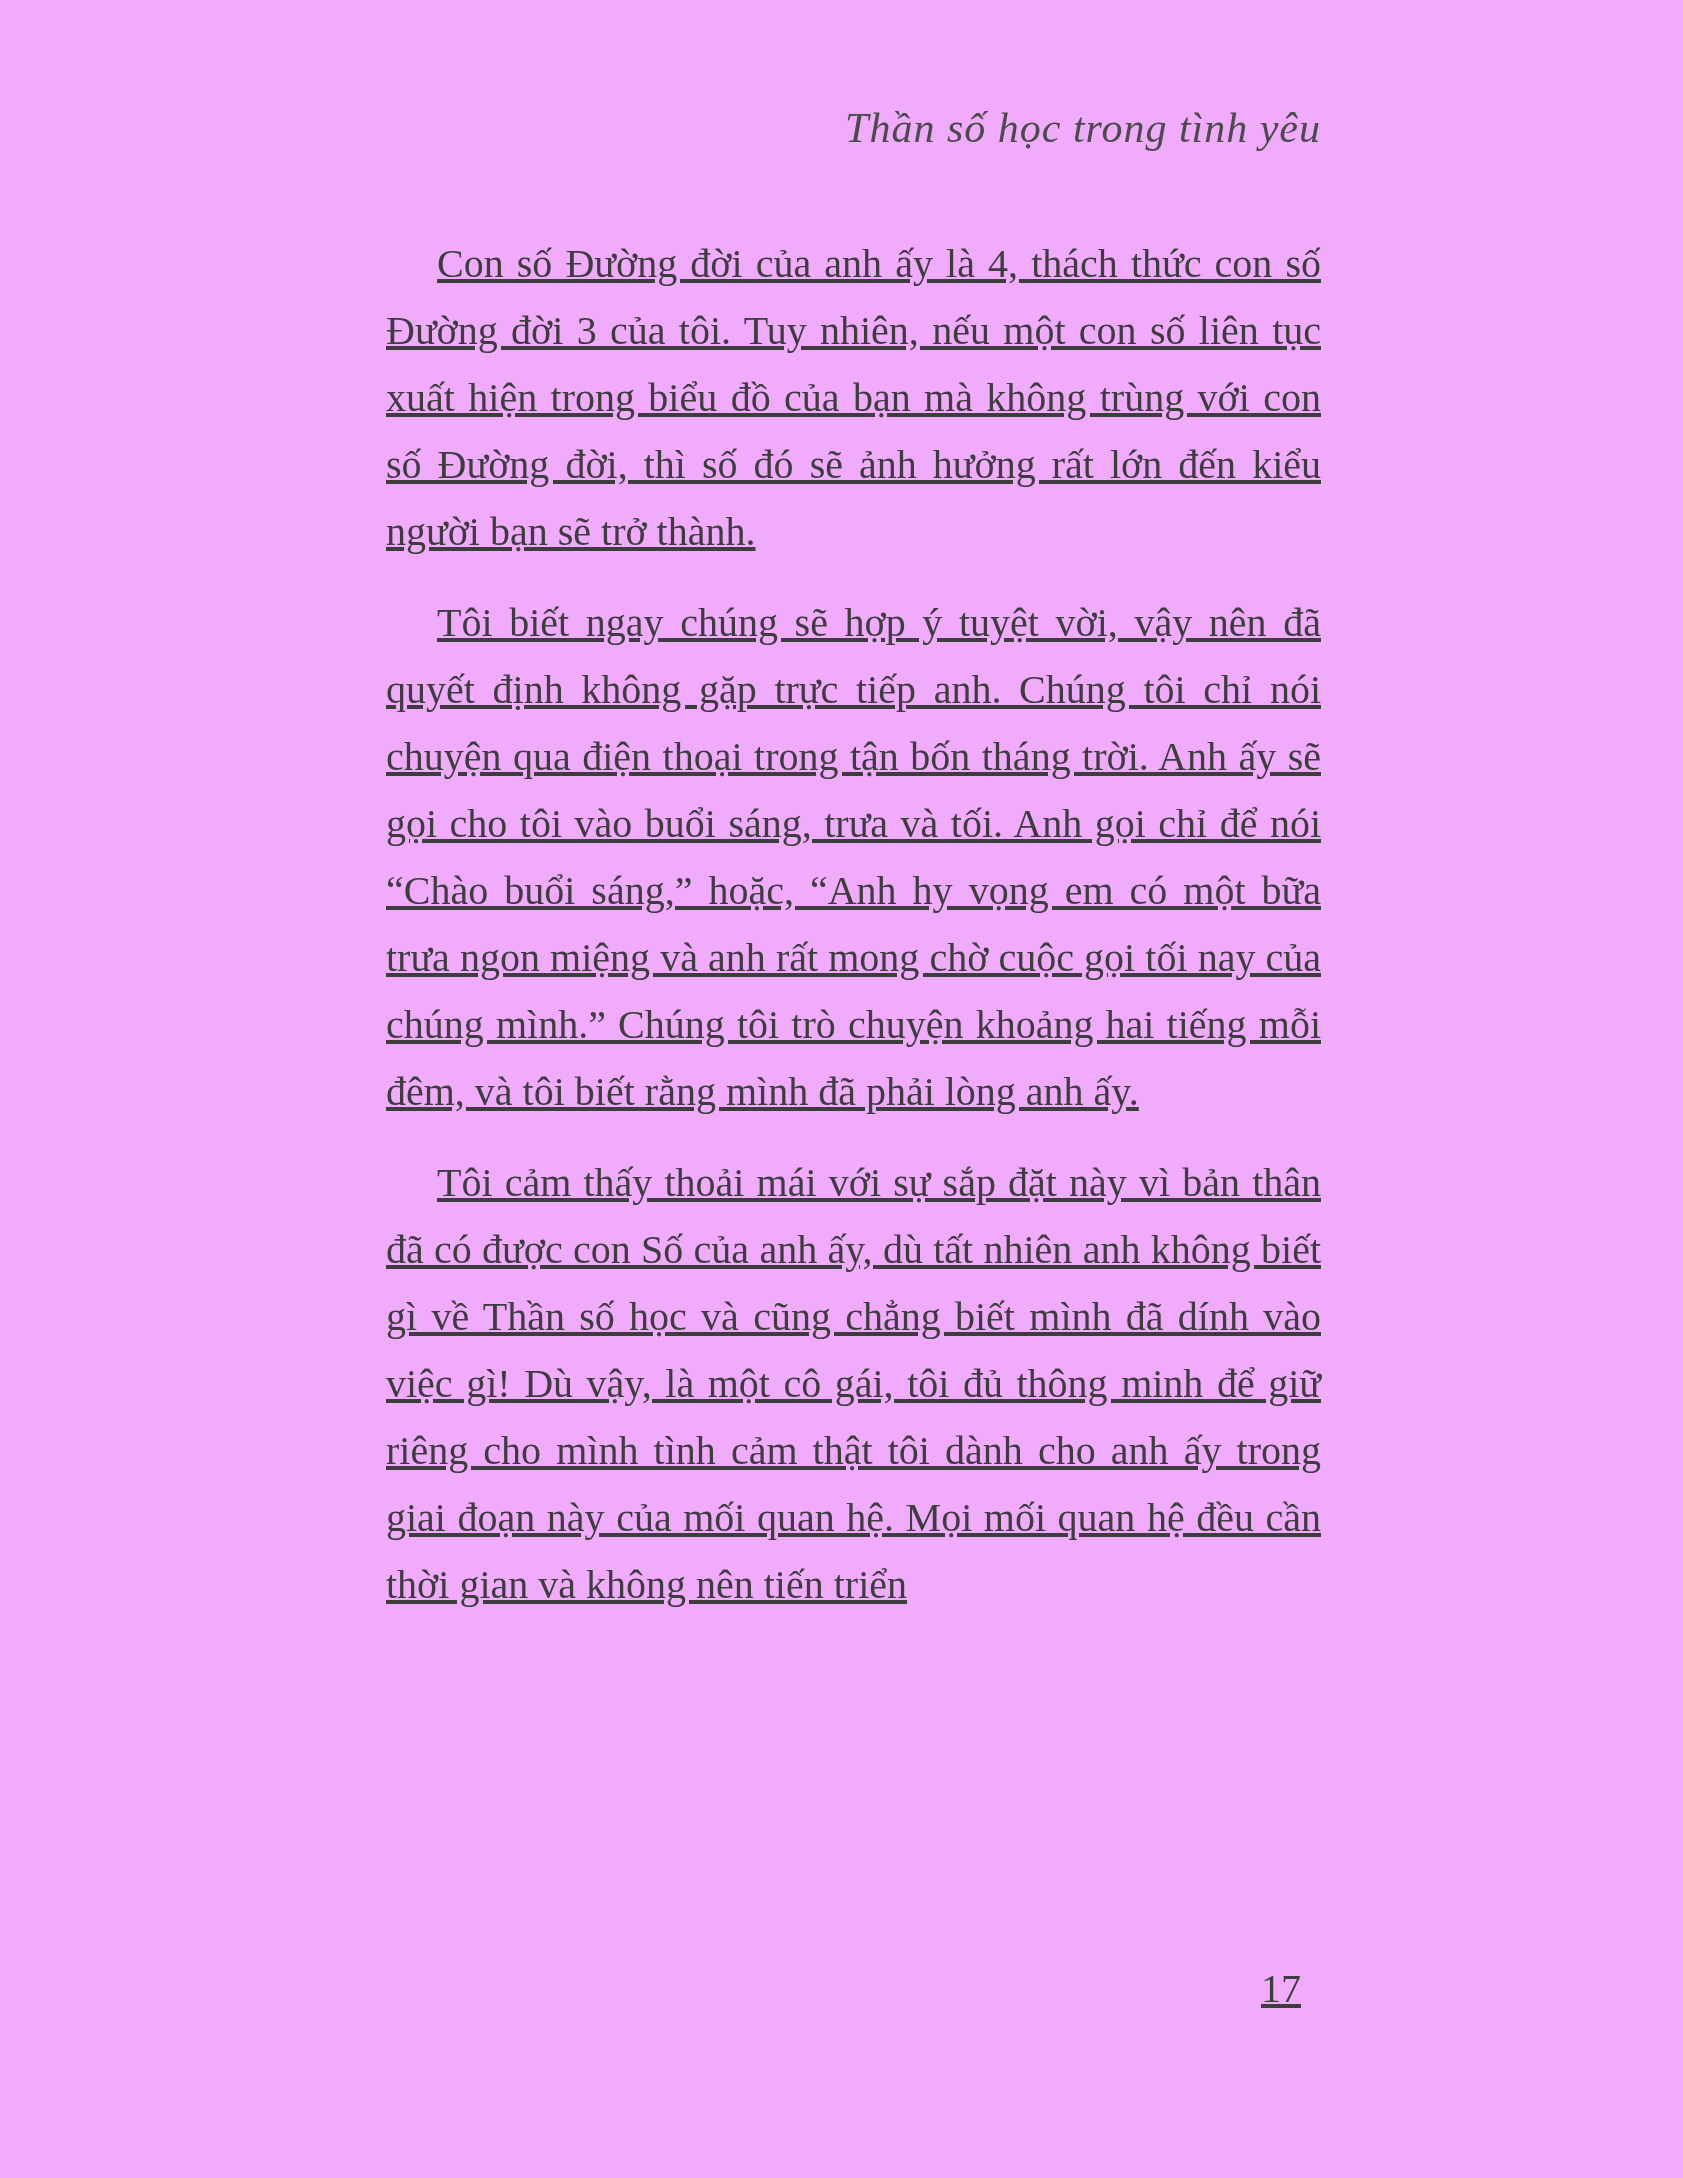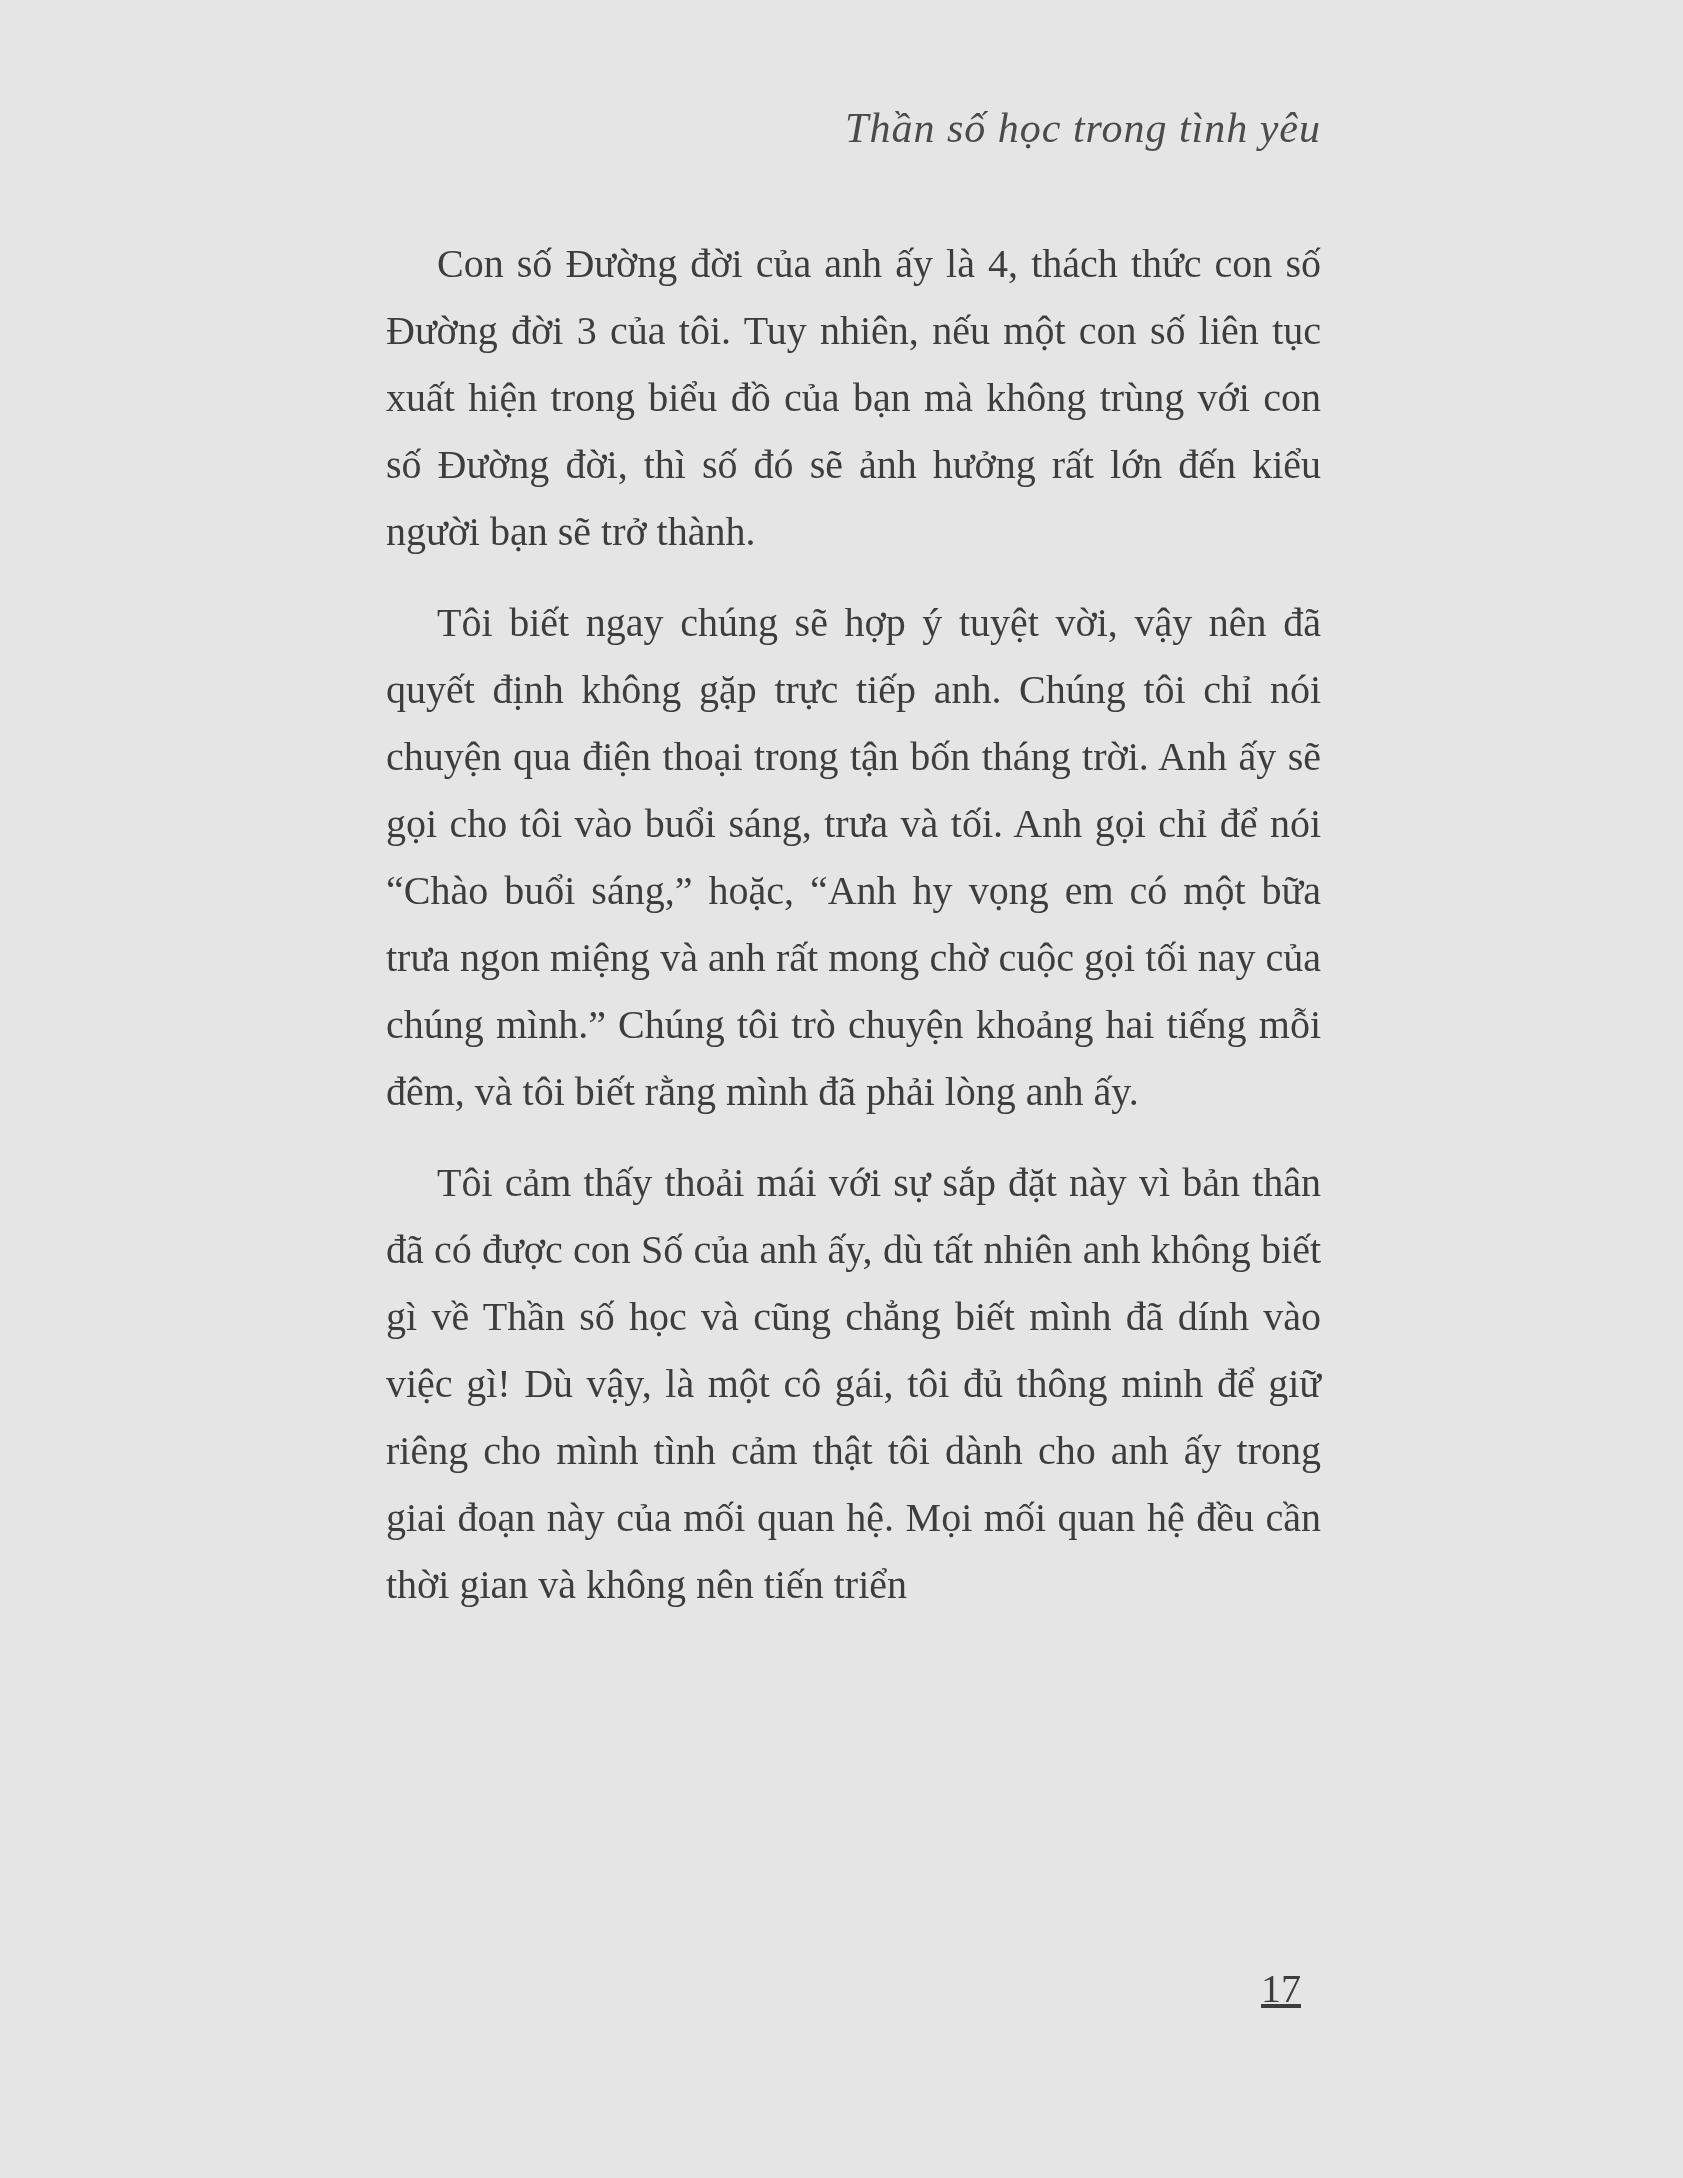--- a/index.html
+++ b/index.html
@@ -4,21 +4,21 @@
 <style>
   html, body {
     margin: 0;
     padding: 0;
     background: #ffffff;
   }
   .page {
     position: relative;
     width: 1683px;
     height: 2178px;
-    background: #e5e5e5;
+    background: #f0abfc;
     font-family: "Liberation Serif", serif;
     overflow: hidden;
   }
   .running-header {
     position: absolute;
     top: 104px;
     left: 386px;
     width: 935px;
     text-align: right;
     font-style: italic;
@@ -32,20 +32,21 @@
     left: 386px;
     width: 935px;
   }
   .body-text p {
     margin: 0 0 24px 0;
     font-size: 40px;
     line-height: 67px;
     color: #3d3d3d;
     text-align: justify;
     text-indent: 51px;
+    text-decoration: underline;
   }
   .page-number {
     position: absolute;
     top: 1965px;
     left: 386px;
     width: 915px;
     text-align: right;
     font-size: 40px;
     color: #3d3d3d;
     text-decoration: underline;

